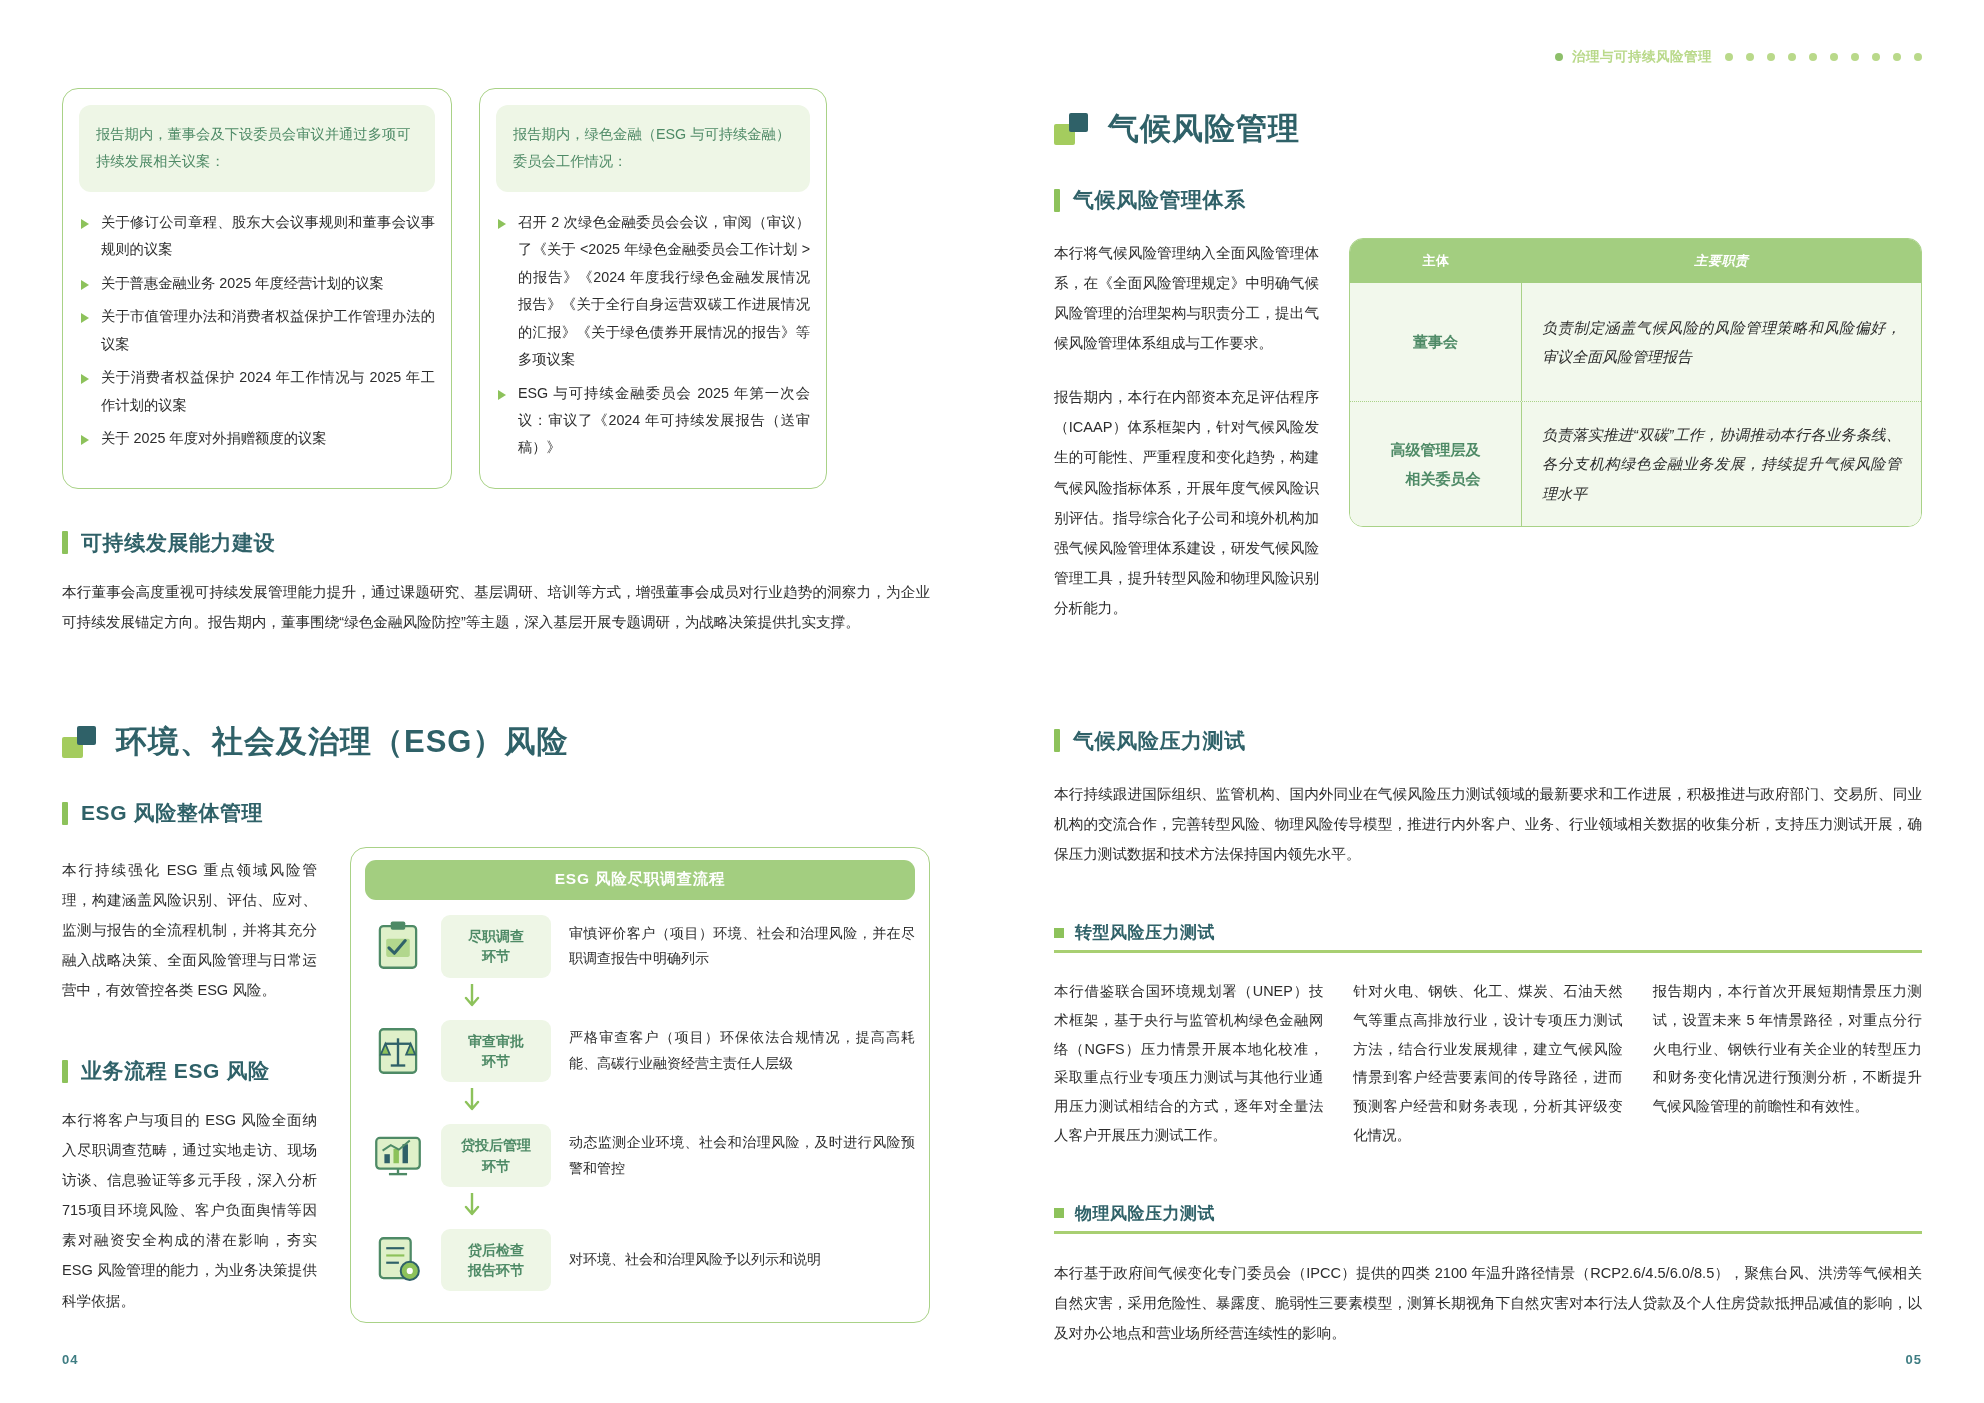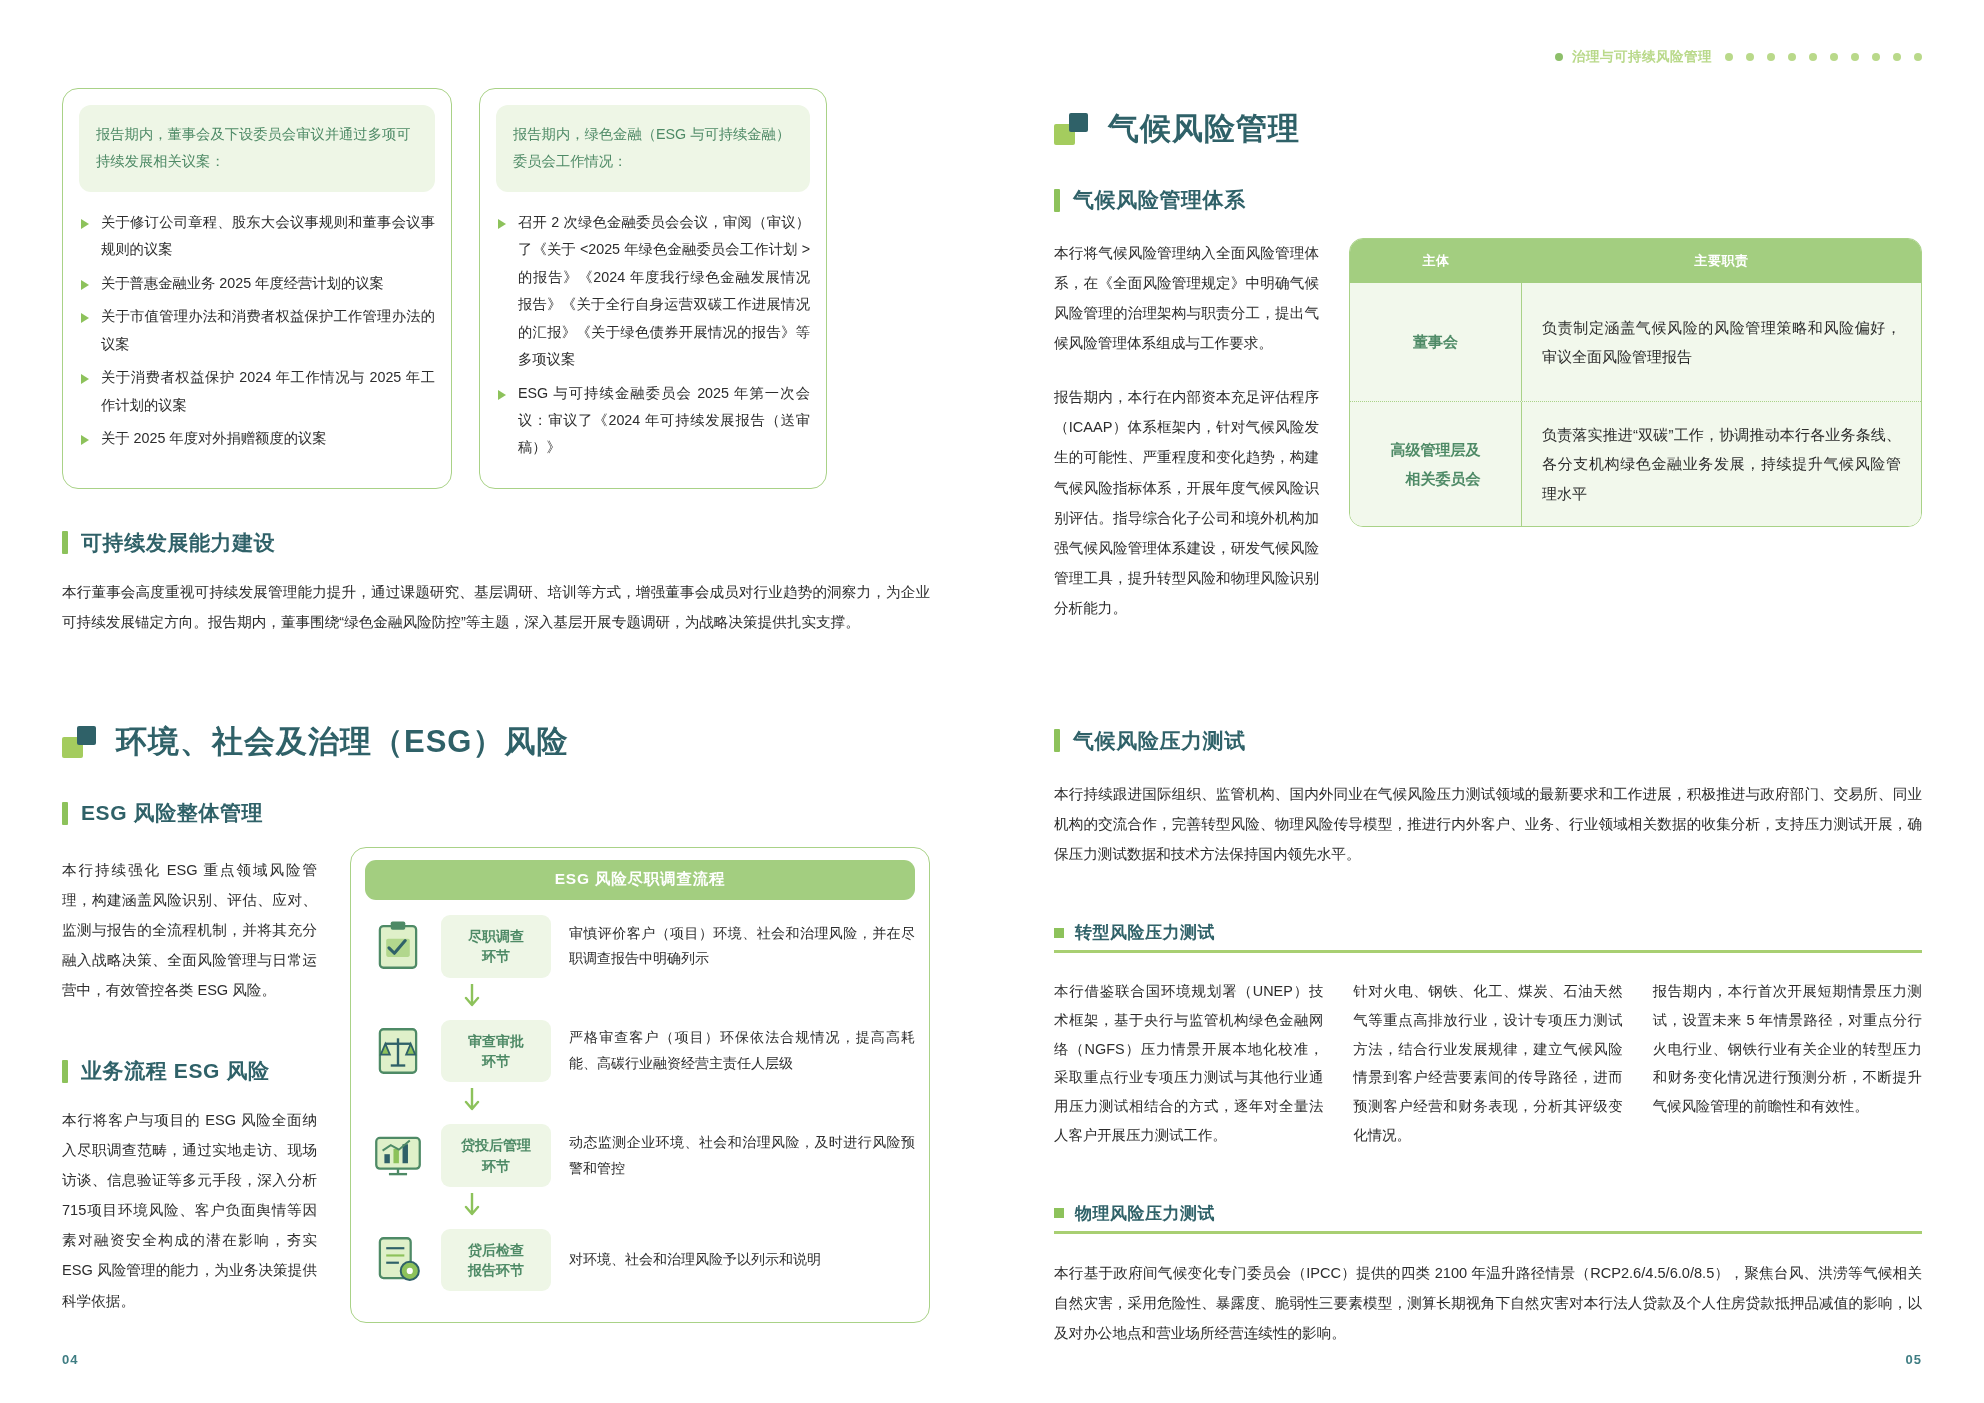--- a/index.html
+++ b/index.html
@@ -125,21 +125,21 @@
 
   .gtable {
     flex: 1; border: 1.6px solid #a9d287; border-radius: 14px; overflow: hidden; background: #fff;
   }
   .gtable .thead { display: flex; background: #a3ce80; }
   .gtable .thead .th {
     color: #fff; font-size: 13px; font-weight: bold; letter-spacing: .6px;
     text-align: center; padding: 13px 6px;
   }
   .gtable .th.c1, .gtable .td.c1 { width: 172px; flex: none; }
-  .gtable .th.c2, .gtable .td.c2 { flex: 1; }
+  .gtable .th.c2, .gtable .td.c2 { flex: 1; font-style: italic; }
   .gtable .trow { display: flex; background: #f2f8ec; min-height: 118px; }
   .gtable .trow + .trow { border-top: 1.6px dotted #a9d287; }
   .gtable .td {
     display: flex; align-items: center; padding: 18px 20px;
     font-size: 15px; line-height: 1.95;
   }
   .gtable .td.c1 { justify-content: center; text-align: center; color: #4e8a66; font-weight: bold;
                    border-right: 1.6px solid #a9d287; }
   .gtable .td.c2 { color: #2c2c2c; text-align: justify; text-justify: inter-ideograph; }
 

